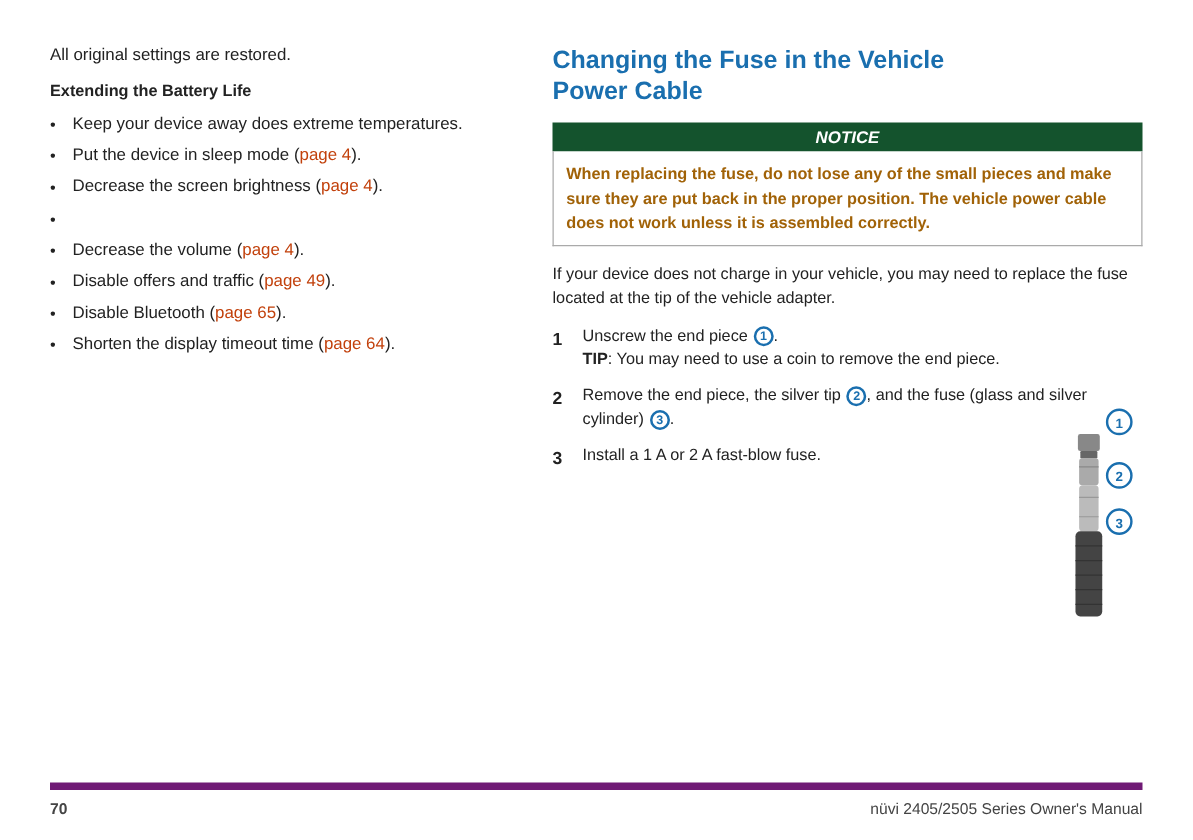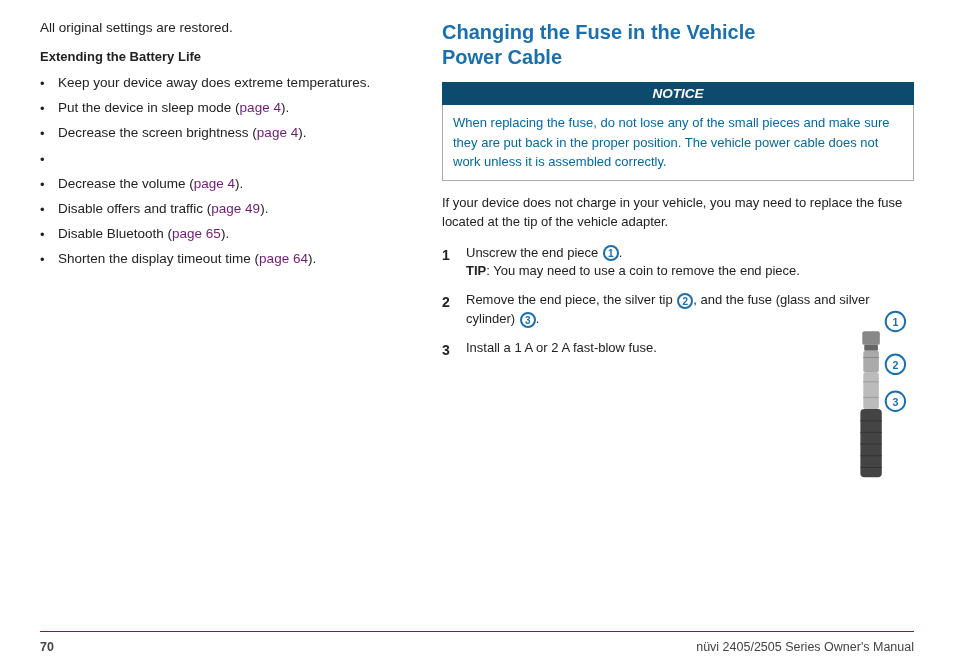--- a/index.html
+++ b/index.html
@@ -12,21 +12,21 @@
       font-size: 13.5px;
       color: #222;
       overflow: hidden;
     }
 
     .page {
       width: 954px;
       height: 672px;
       display: flex;
       flex-direction: column;
-      padding: 20px 40px 18px 40px;
+      padding: 36px 40px 18px 40px;
       position: relative;
     }
 
     .content-area {
       display: flex;
       flex: 1;
       gap: 32px;
     }
 
     
@@ -66,59 +66,60 @@
 
     .bullet-dot {
       min-width: 14px;
       margin-right: 4px;
       margin-top: 1px;
       color: #222;
       font-size: 13px;
     }
 
     .bullet-list li a {
-      color: #701a75;
+      color: #c2410c;
       text-decoration: none;
     }
 
     
     .right-col {
       flex: 1;
       display: flex;
       flex-direction: column;
       gap: 0;
     }
 
     .right-title {
       font-size: 20px;
       font-weight: bold;
       color: #1a6faf;
       line-height: 1.25;
       margin-bottom: 12px;
     }
 
     .notice-box {
-      background: #0c4a6e;
+      background: #14532d;
       color: #fff;
       text-align: center;
       font-style: italic;
       font-weight: bold;
       font-size: 13.5px;
       padding: 4px 8px;
       margin-bottom: 0;
     }
 
     .notice-content {
       border: 1px solid #aaa;
       border-top: none;
       padding: 8px 10px;
       font-size: 13px;
       line-height: 1.5;
-      color: #0369a1;
+      color: #a16207;
       margin-bottom: 12px;
+      font-weight: bold;
     }
 
     .intro-text {
       font-size: 13px;
       line-height: 1.5;
       color: #222;
       margin-bottom: 12px;
     }
 
     .steps-area {
@@ -181,21 +182,21 @@
     .cable-diagram {
       width: 80px;
       height: 180px;
     }
 
     
     .footer {
       display: flex;
       justify-content: space-between;
       align-items: center;
-      border-top: 1px solid #701a75;
+      border-top: 6px solid #701a75;
       padding-top: 8px;
       margin-top: auto;
       font-size: 12.5px;
       color: #444;
     }
 
     .footer-page {
       font-weight: bold;
     }
   </style>

